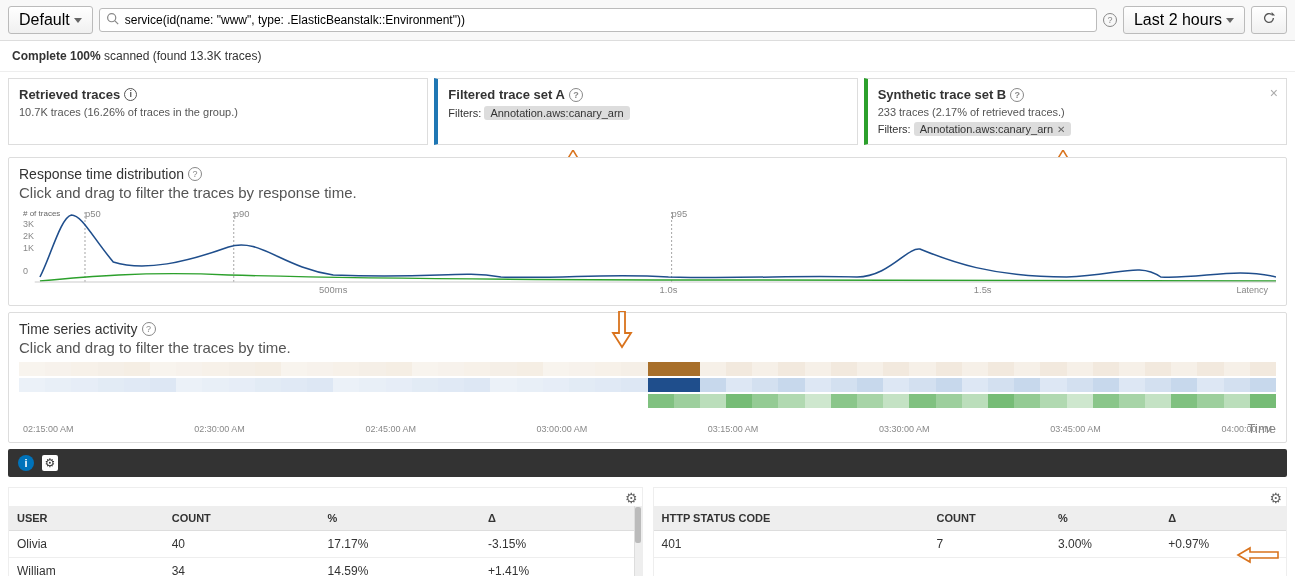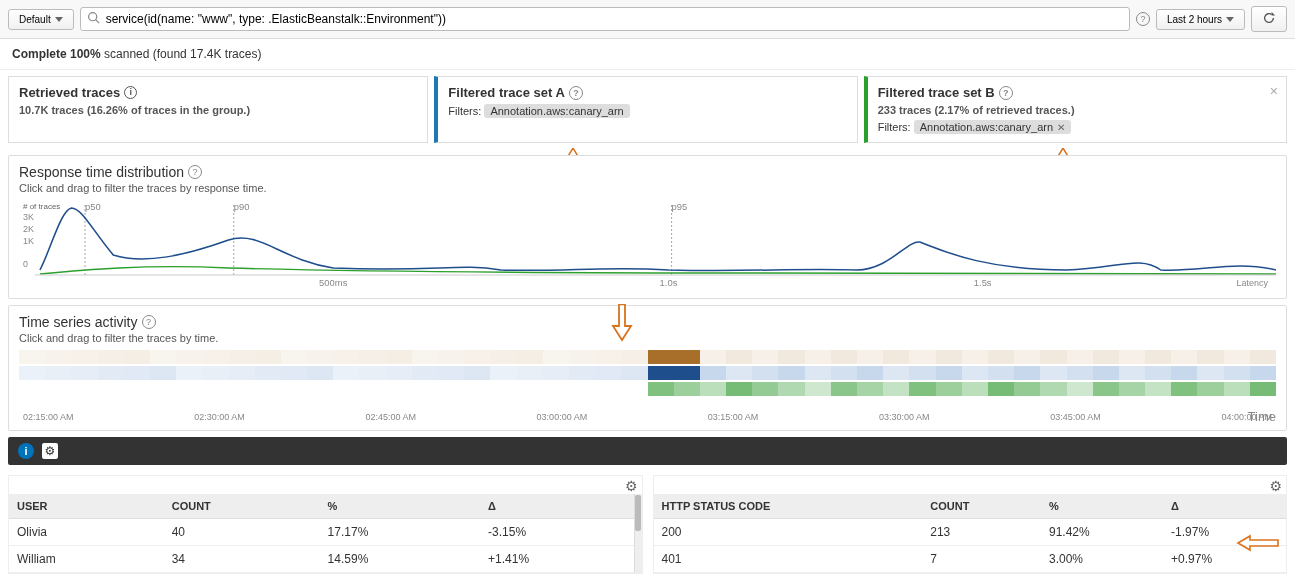--- a/index.html
+++ b/index.html
@@ -1,38 +1,38 @@
 <!DOCTYPE html>
 <html><head>
 <meta charset="utf-8">
 <style>
 * { box-sizing: border-box; margin: 0; padding: 0; }
 body { font-family: "Helvetica Neue", Arial, sans-serif; font-size: 12px; color: #333; background: #fff; width: 1295px; }
 .topbar { display: flex; align-items: center; padding: 6px 8px; border-bottom: 1px solid #ddd; background: #f8f8f8; gap: 6px; }
-.btn { background: linear-gradient(#fff,#f0f0f0); border: 1px solid #bbb; border-radius: 3px; padding: 4px 10px; font-size: 10px; display: inline-flex; align-items: center; gap: 4px; cursor: pointer; }
+.btn { background: linear-gradient(#fff,#f0f0f0); border: 1px solid #bbb; border-radius: 3px; padding: 4px 10px; font-size: 16px; display: inline-flex; align-items: center; gap: 4px; cursor: pointer; }
 .search-group { flex: 1; display: flex; align-items: center; border: 1px solid #bbb; border-radius: 3px; background: #fff; padding: 3px 6px; gap: 6px; }
 .search-group input { border: none; outline: none; flex: 1; font-size: 12px; }
 .help-circle { width: 14px; height: 14px; border: 1px solid #888; border-radius: 50%; font-size: 9px; line-height: 12px; text-align: center; color: #888; display: inline-block; }
 .info-circle { width: 13px; height: 13px; border: 1px solid #555; border-radius: 50%; font-size: 9px; line-height: 11px; text-align: center; color: #555; font-weight: bold; display: inline-block; }
 .refresh-icon svg { width: 14px; height: 14px; }
 .chevron-down { width: 0; height: 0; border-left: 4px solid transparent; border-right: 4px solid transparent; border-top: 5px solid #666; display: inline-block; }
 .group-row { display: flex; justify-content: space-between; padding: 8px 12px; font-size: 12px; background: #fff; border-bottom: 1px solid #eee; }
 .group-row a { color: #0073bb; text-decoration: none; }
 .panels-row { display: flex; gap: 6px; padding: 6px 8px; position: relative; }
 .panel { flex: 1; border: 1px solid #ddd; background: #fff; padding: 8px 10px; position: relative; }
 .panel.setA { border-left: 4px solid #1f77b4; }
 .panel.setB { border-left: 4px solid #2ca02c; }
 .panel-title { font-weight: bold; font-size: 13px; margin-bottom: 4px; display: flex; align-items: center; gap: 4px; }
-.panel-sub { font-size: 11px; color: #555; margin-bottom: 4px; font-weight: bold; }
+.panel-sub { font-size: 11px; color: #555; margin-bottom: 4px; }
 .tag { background: #ddd; border-radius: 3px; padding: 1px 6px; font-size: 11px; color: #333; display: inline-flex; align-items: center; gap: 4px; }
 .close-x { color: #666; font-size: 10px; cursor: pointer; }
 .panel-close { position: absolute; top: 6px; right: 8px; color: #aaa; cursor: pointer; font-size: 14px; }
 .section { margin: 6px 8px; border: 1px solid #ddd; border-radius: 2px; padding: 8px 10px; background: #fff; position: relative; }
 .section-title { font-size: 14px; display: flex; align-items: center; gap: 4px; margin-bottom: 2px; }
-.section-sub { font-size: 11px; color: #555; margin-bottom: 6px; }
+.section-sub { font-size: 15px; color: #555; margin-bottom: 6px; }
 .chart-area { height: 90px; position: relative; }
 .chart-area svg { width: 100%; height: 100%; }
 .axis-label { font-size: 9px; fill: #888; }
 .pline { stroke-dasharray: 2 2; stroke: #aaa; stroke-width: 1; }
 .plabel { font-size: 9px; fill: #888; }
 .y-ticks { position: absolute; left: 4px; top: 2px; font-size: 9px; color: #888; line-height: 1.3; }
 .latency-label { position: absolute; right: 8px; bottom: 2px; font-size: 9px; color: #888; }
 .ts-area { height: 60px; display: flex; flex-direction: column; gap: 2px; }
 .ts-row { display: flex; height: 14px; }
 .ts-cell { flex: 1; }
@@ -78,21 +78,21 @@
       <svg viewBox="0 0 16 16">
           <path d="M13 8a5 5 0 1 1-2-4" fill="none" stroke="#555" stroke-width="1.5"></path>
           <path d="M11 1 L11 5 L15 5 Z" fill="#555"></path>
         </svg>
     </span>
   </button>
 </div>
 
 <div class="group-row">
   <div>
-    <b>Complete 100%</b><span> scanned (found 17.4K traces)</span>
+    <b>Complete 100%</b><span> scanned (found 13.3K traces)</span>
   </div>
 </div>
 
 <div class="panels-row">
   <div class="panel">
     <div class="panel-title">
       <span>Retrieved traces</span>
       <span class="info-circle">i</span>
     </div>
     <div class="panel-sub">10.7K traces (16.26% of traces in the group.)</div>
@@ -105,21 +105,21 @@
     <div style="font-size:11px;">
       <span>Filters:</span>
       <span class="tag">
           <span>Annotation.aws:canary_arn</span>
         </span>
     </div>
   </div>
   <div class="panel setB">
     <span class="panel-close">×</span>
     <div class="panel-title">
-      <span>Filtered trace set B</span>
+      <span>Synthetic trace set B</span>
       <span class="help-circle">?</span>
     </div>
     <div class="panel-sub">233 traces (2.17% of retrieved traces.)</div>
     <div style="font-size:11px;">
       <span>Filters:</span>
       <span class="tag">
         <span>Annotation.aws:canary_arn</span>
         <span class="close-x">✕</span>
       </span>
     </div>
@@ -395,26 +395,20 @@
       <thead>
           <tr id="rt-head">
             <th>HTTP STATUS CODE</th>
             <th>COUNT</th>
             <th>%</th>
             <th>Δ</th>
           </tr>
         </thead>
       <tbody id="rt-body">
           <tr>
-            <td>200</td>
-            <td>213</td>
-            <td>91.42%</td>
-            <td>-1.97%</td>
-          </tr>
-          <tr>
             <td>401</td>
             <td>7</td>
             <td>3.00%</td>
             <td>+0.97%</td>
           </tr>
         </tbody>
     </table>
 
     <div class="annotation" style="right:6px; top:58px;">
       <svg width="44" height="18">

